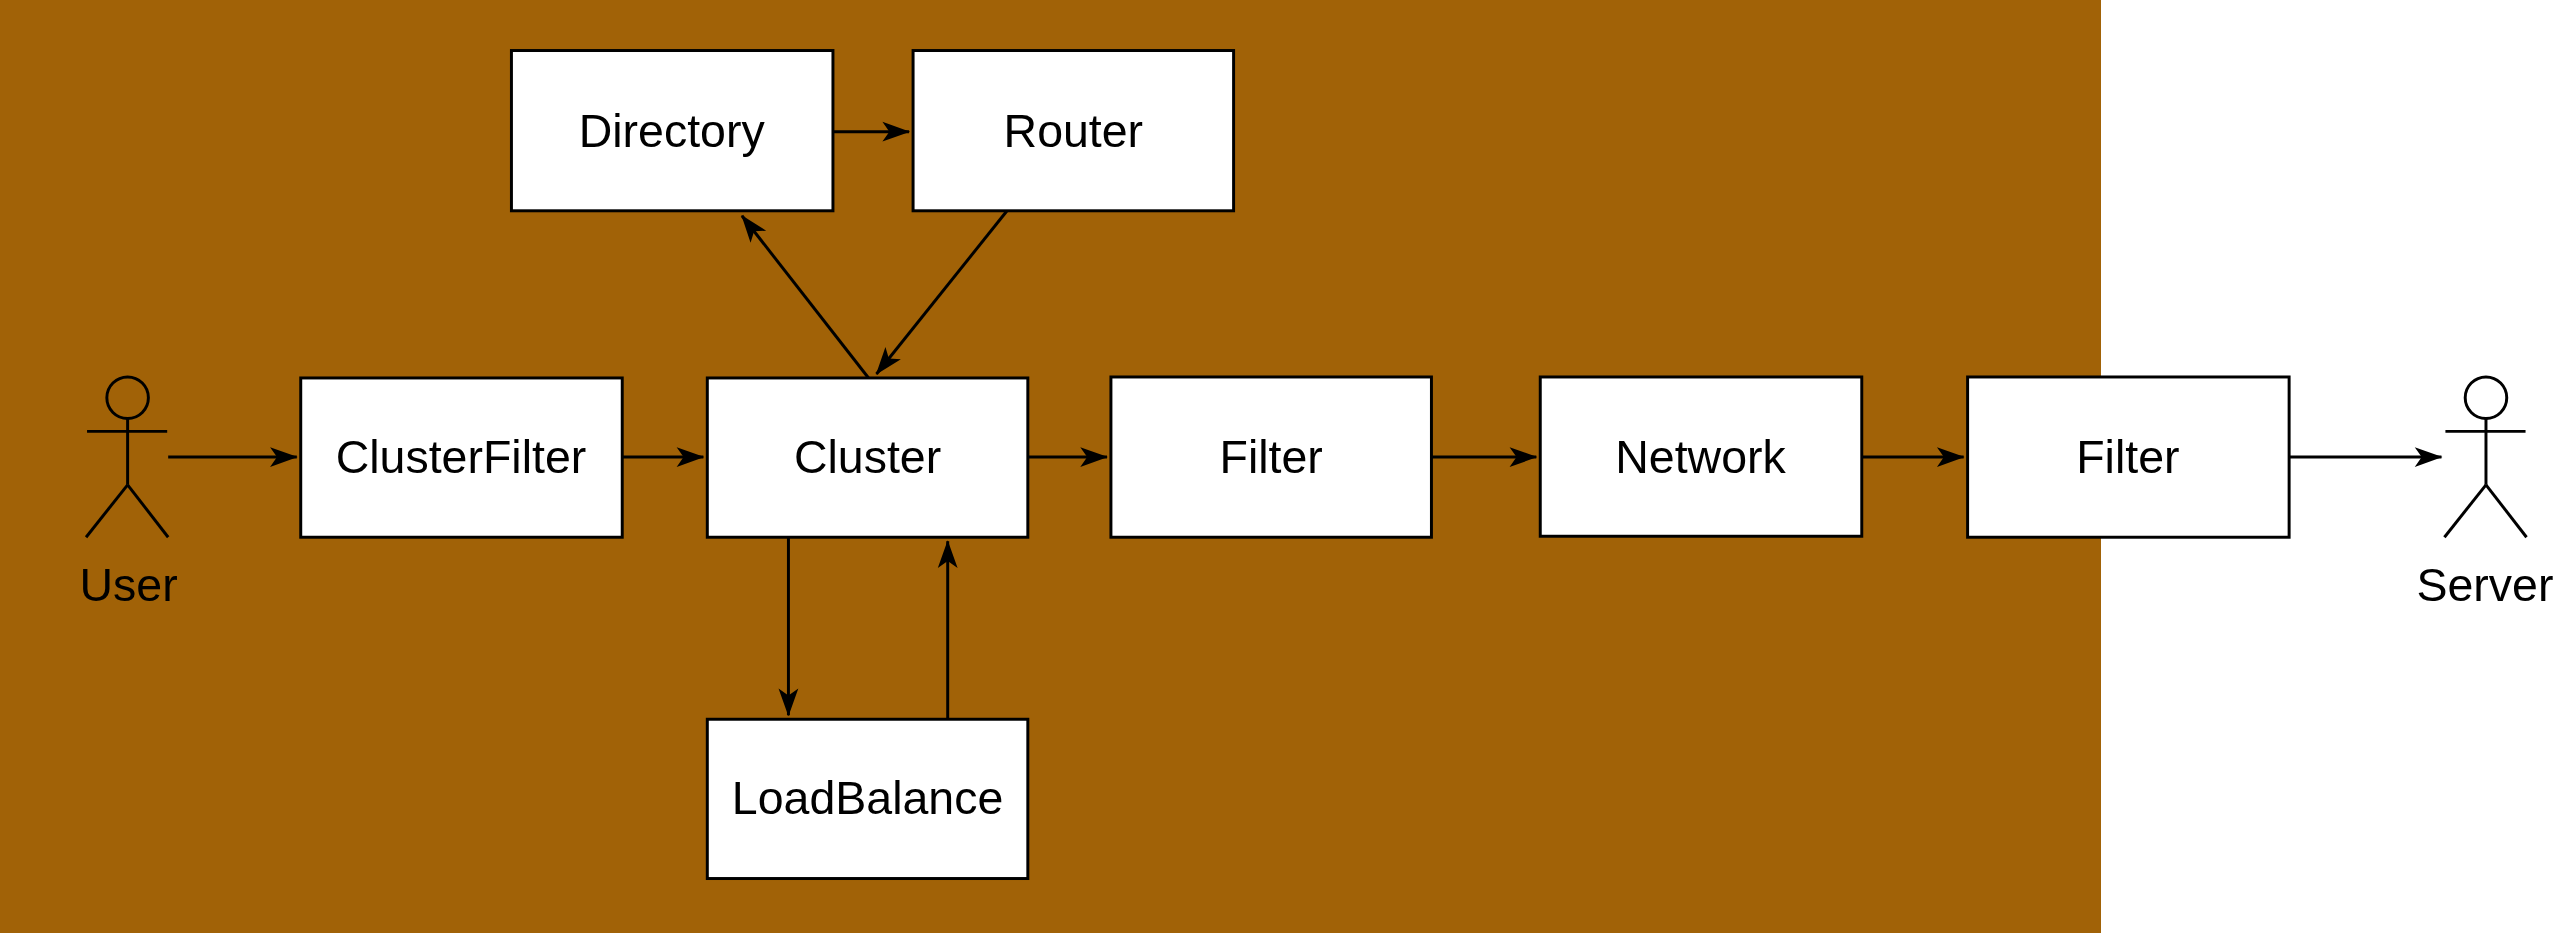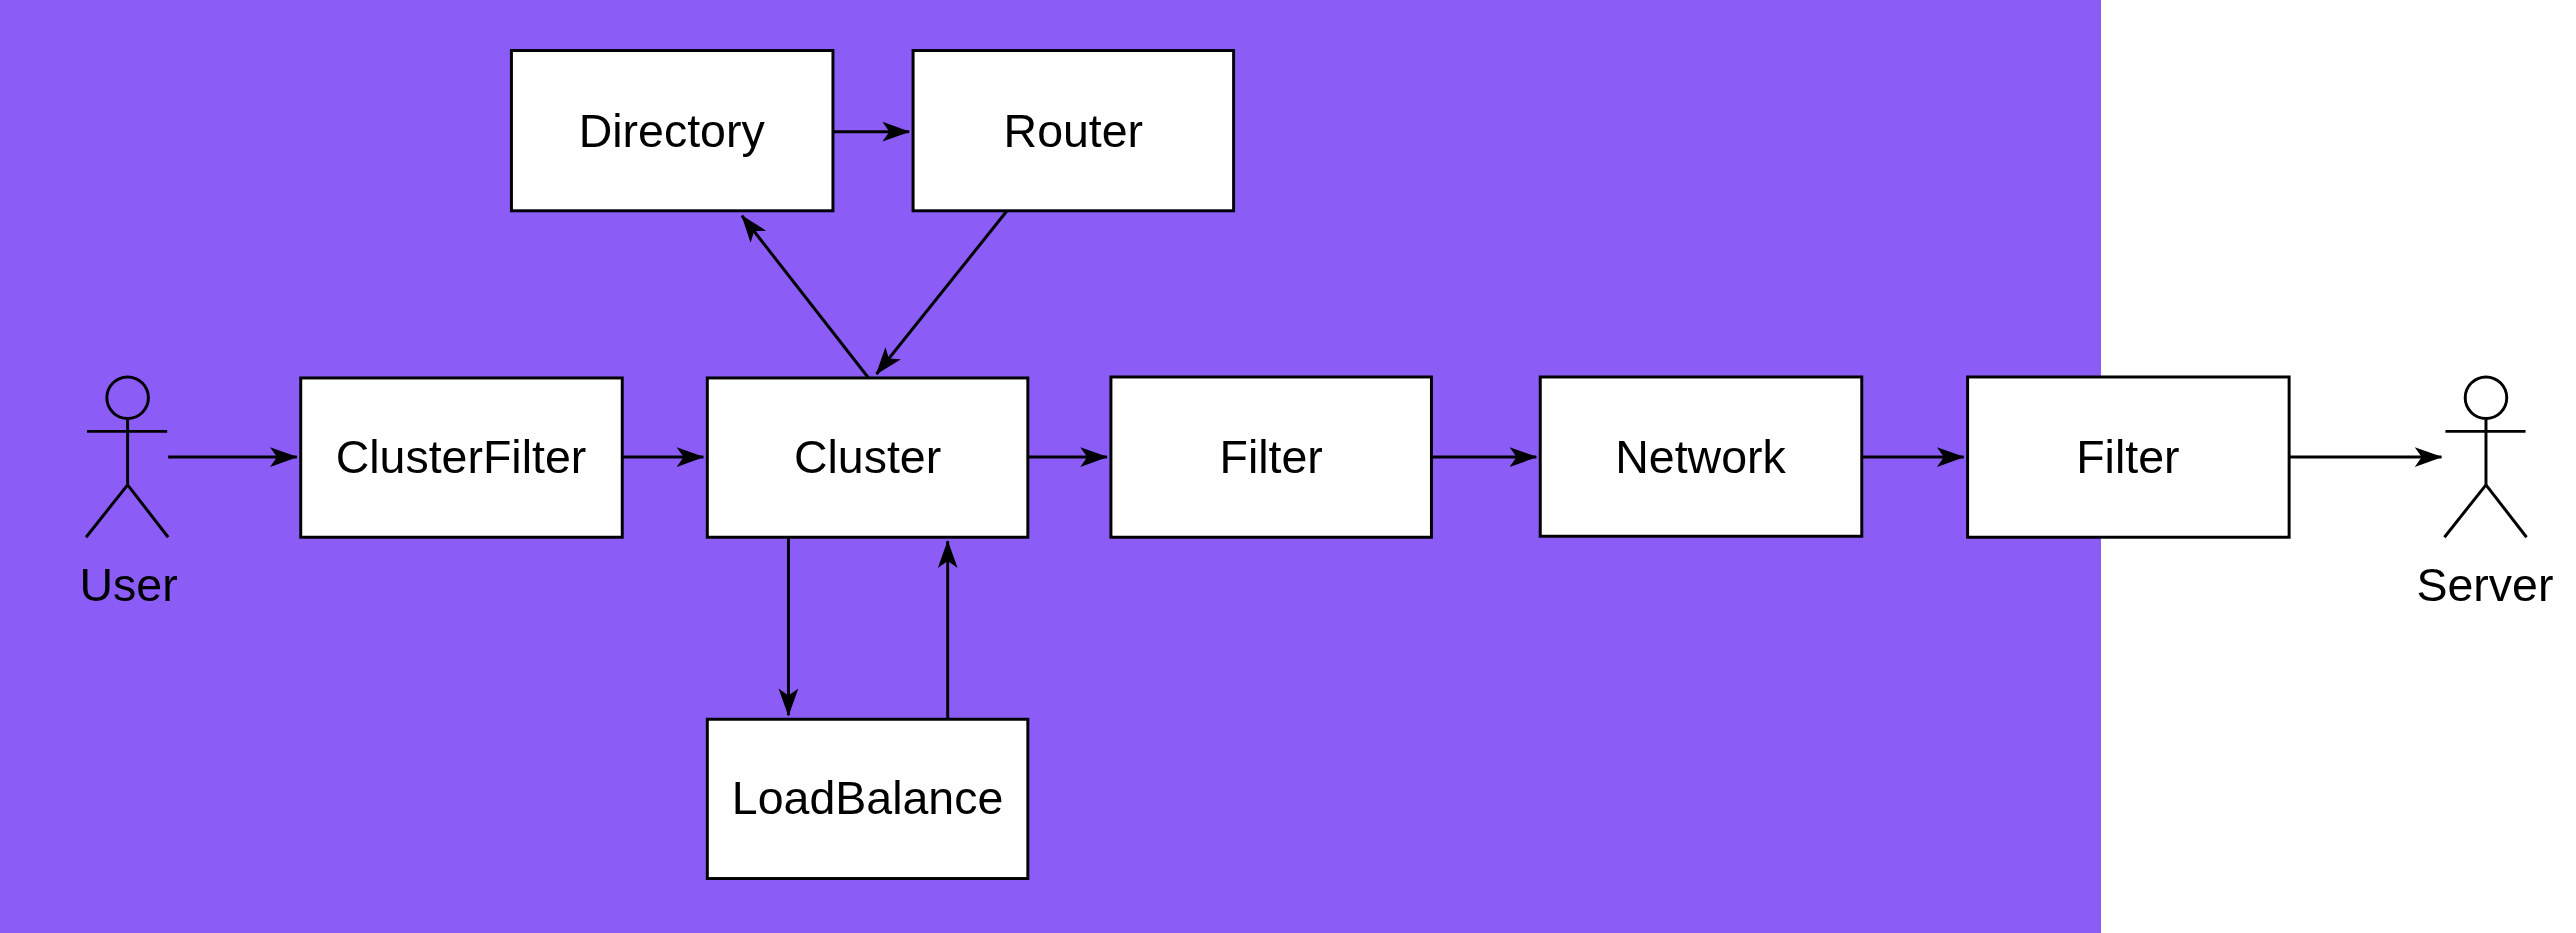--- a/index.html
+++ b/index.html
@@ -8,21 +8,21 @@
     background: #ffffff;
     width: 2576px;
     height: 934px;
     overflow: hidden;
     font-family: "Liberation Sans", sans-serif;
   }
   .canvas {
     position: relative;
     width: 2101px;
     height: 934px;
-    background: #8b5cf6;
+    background: #a16207;
   }
   svg { display: block; }
   .node-box {
     fill: #ffffff;
     stroke: #000000;
     stroke-width: 3;
   }
   .edge {
     stroke: #000000;
     stroke-width: 3;

